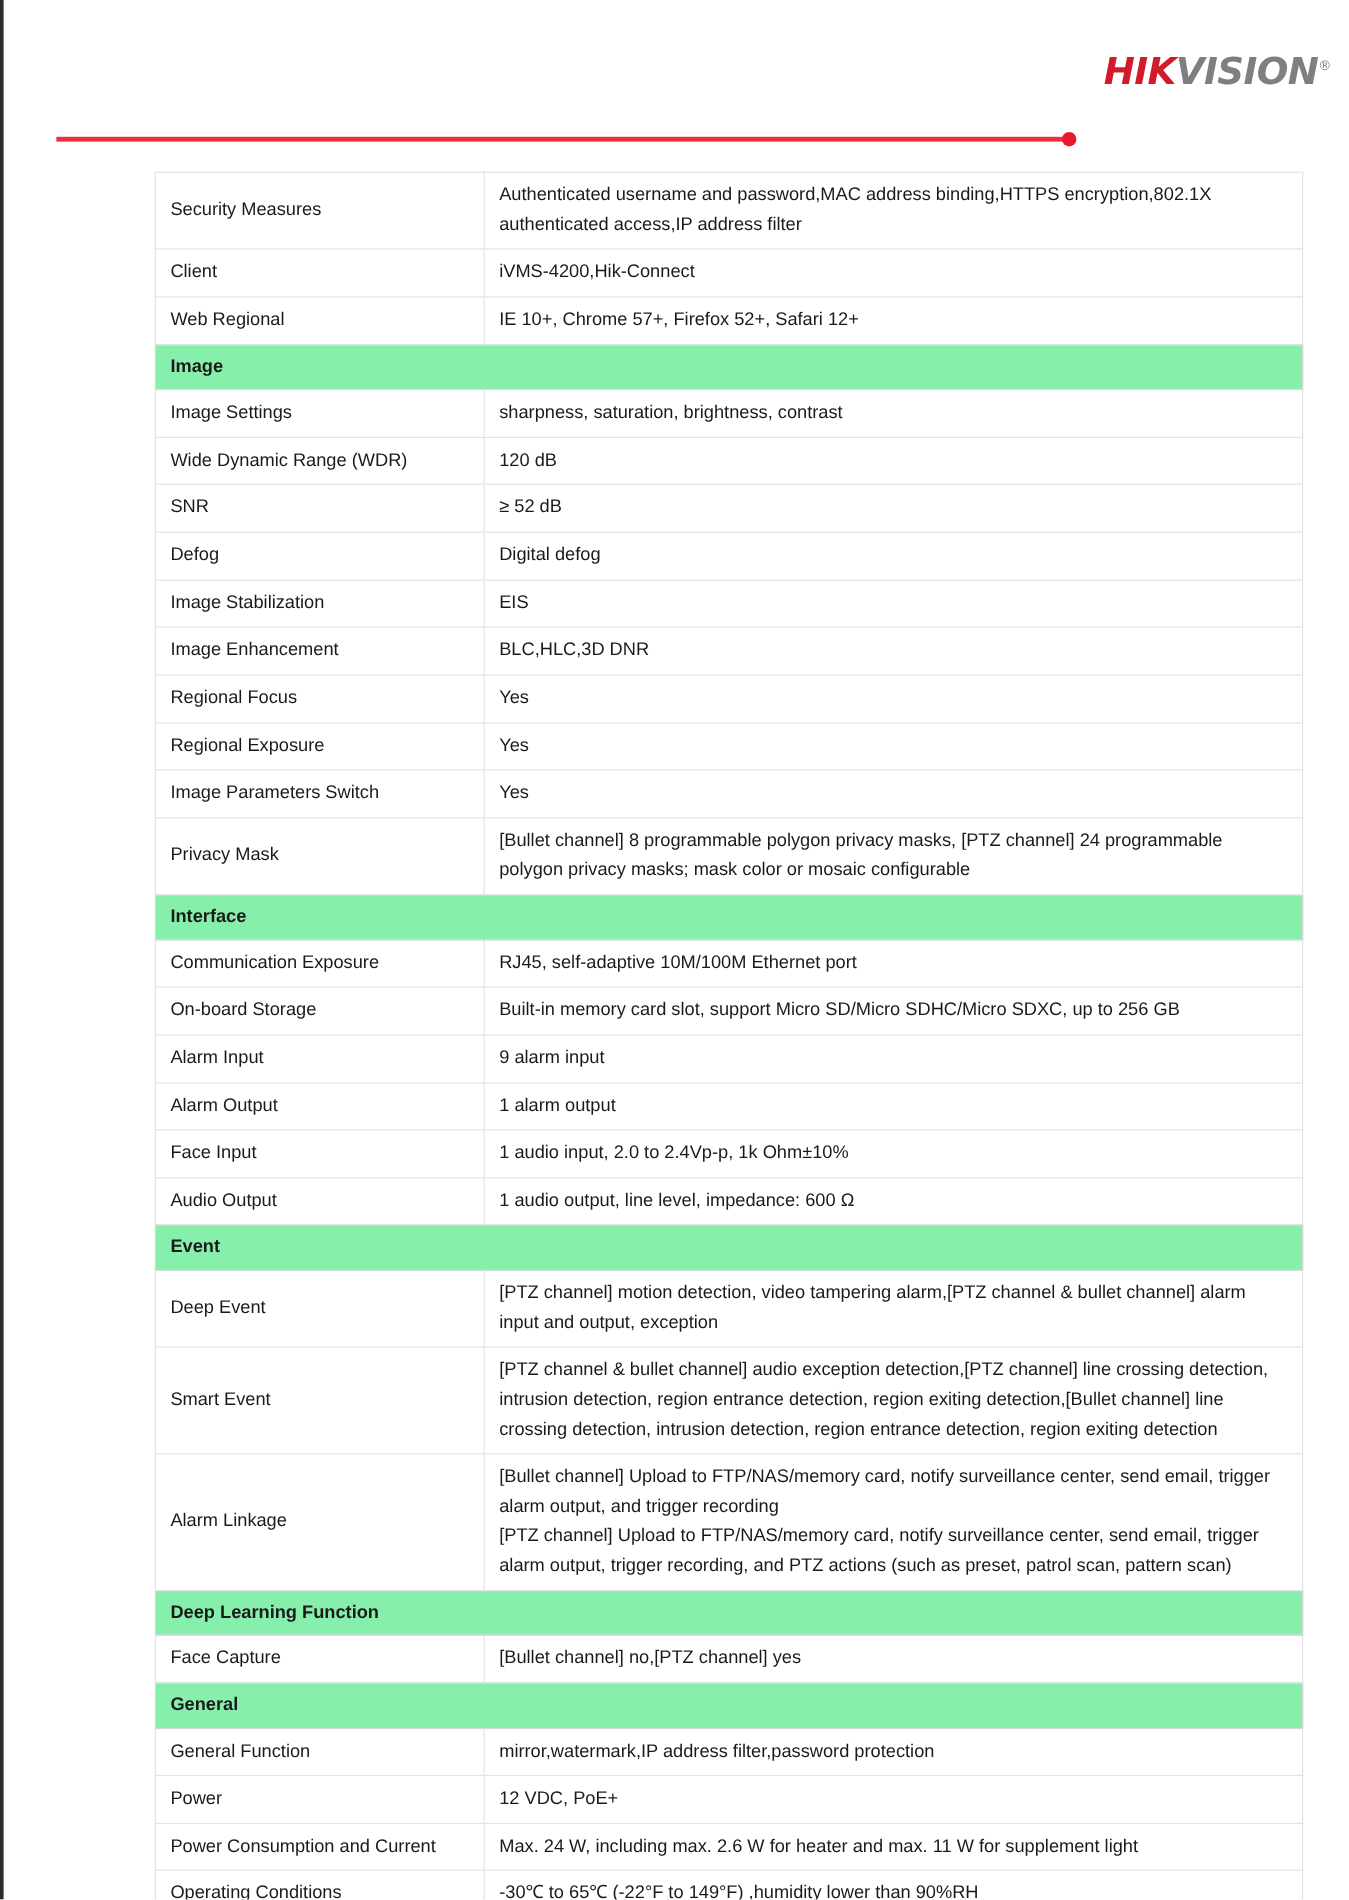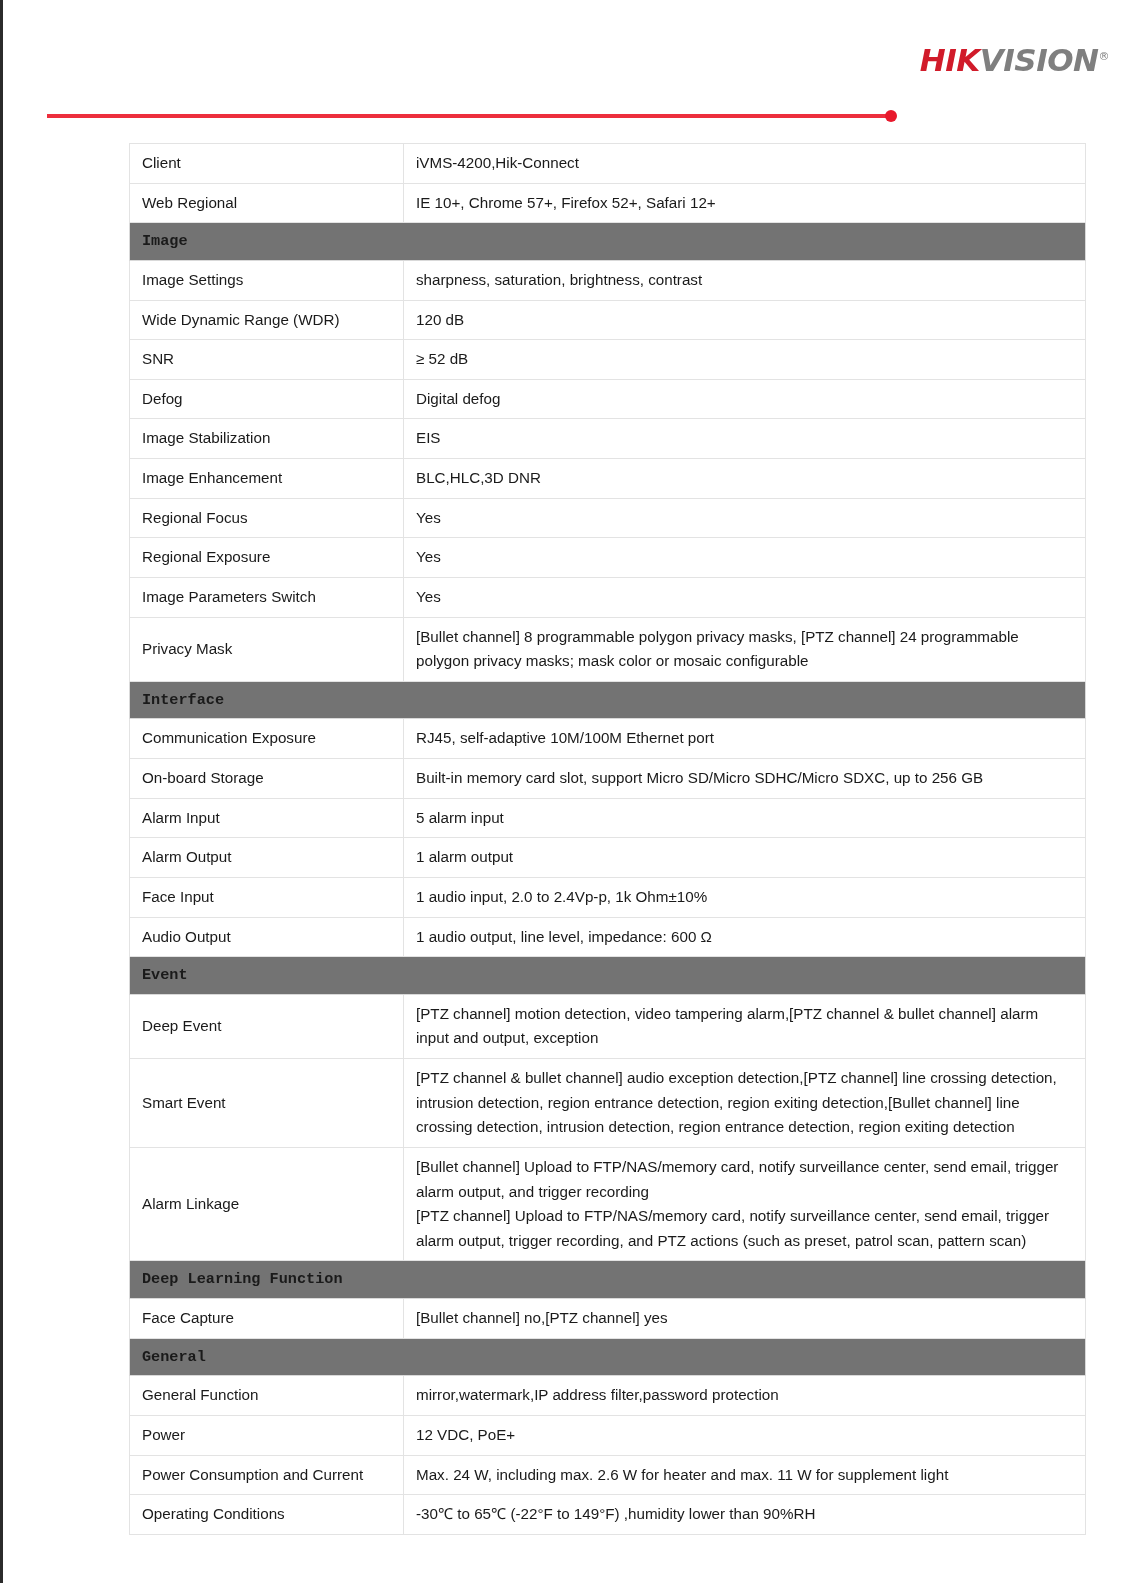--- a/index.html
+++ b/index.html
@@ -105,25 +105,24 @@
     line-height: 1.62;
     color: #1a1a1a;
   }
   td.label {
     padding: 7px 0 7px 12px;
   }
   td.value {
     padding: 7px 10px 7px 12px;
   }
   tr.section td {
-    background: #737373;
+    background: #86efac;
     font-weight: 700;
     padding: 6px 0 6px 12px;
     border-color: #d9d9d9;
-    font-family: Liberation Mono, monospace;
   }
   .ml { line-height: 2.05; }
   .ml2 { line-height: 1.92; }
 </style>
 </head>
 <body>
 
 <div class="page-edge"></div>
 
 <div class="page">
@@ -136,20 +135,24 @@
     </div>
   </div>
 
   <table class="spec-table">
     <colgroup>
         <col class="c1">
         <col class="c2">
       </colgroup>
     <tbody id="spec-body">
         <tr>
+          <td class="label">Security Measures</td>
+          <td class="value ml">Authenticated username and password,MAC address binding,HTTPS encryption,802.1X authenticated access,IP address filter</td>
+        </tr>
+        <tr>
           <td class="label">Client</td>
           <td class="value">iVMS-4200,Hik-Connect</td>
         </tr>
         <tr>
           <td class="label">Web Regional</td>
           <td class="value">IE 10+, Chrome 57+, Firefox 52+, Safari 12+</td>
         </tr>
         <tr class="section">
           <td colspan="2">Image</td>
         </tr>
@@ -199,21 +202,21 @@
         <tr>
           <td class="label">Communication Exposure</td>
           <td class="value">RJ45, self-adaptive 10M/100M Ethernet port</td>
         </tr>
         <tr>
           <td class="label">On-board Storage</td>
           <td class="value">Built-in memory card slot, support Micro SD/Micro SDHC/Micro SDXC, up to 256 GB</td>
         </tr>
         <tr>
           <td class="label">Alarm Input</td>
-          <td class="value">5 alarm input</td>
+          <td class="value">9 alarm input</td>
         </tr>
         <tr>
           <td class="label">Alarm Output</td>
           <td class="value">1 alarm output</td>
         </tr>
         <tr>
           <td class="label">Face Input</td>
           <td class="value">1 audio input, 2.0 to 2.4Vp-p, 1k Ohm±10%</td>
         </tr>
         <tr>

